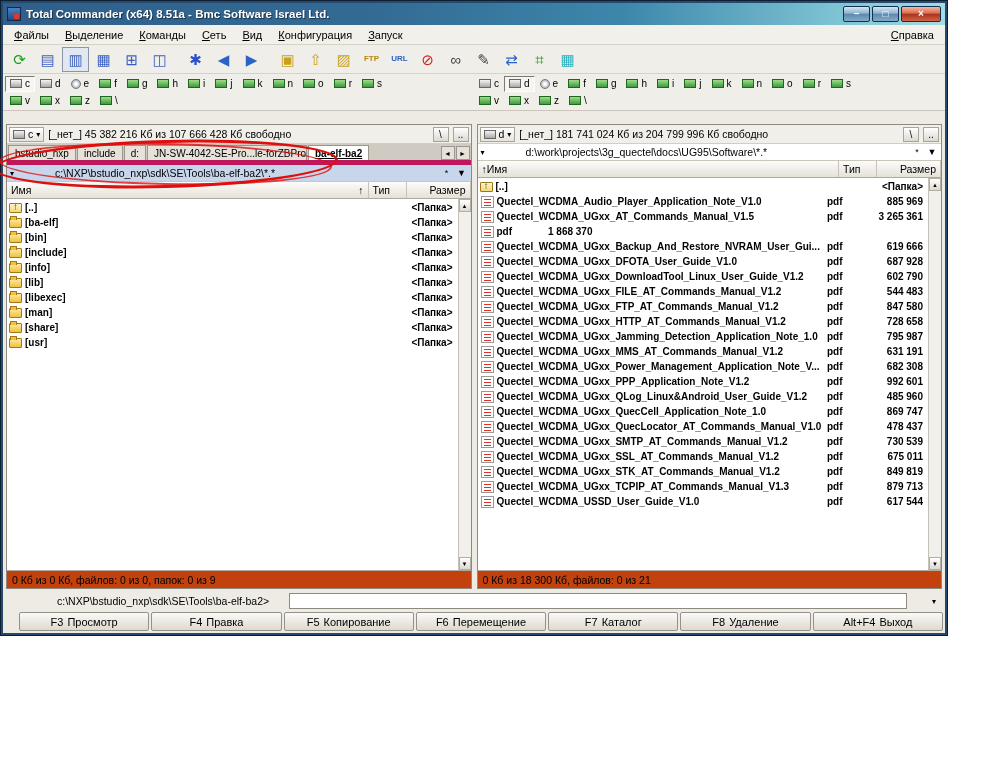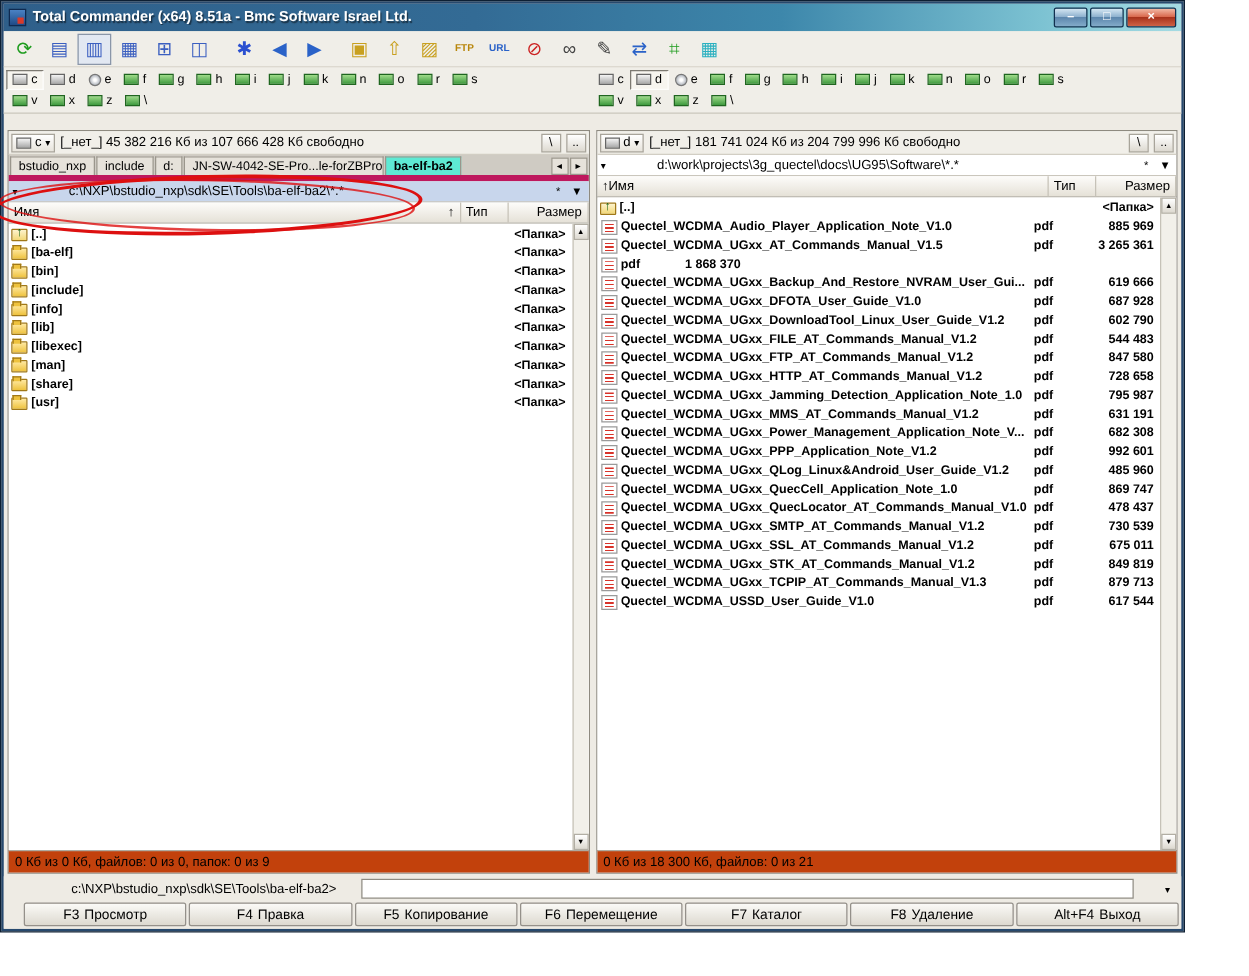--- a/index.html
+++ b/index.html
@@ -1,18 +1,18 @@
 <!DOCTYPE html>
 <html><head>
 <meta charset="utf-8">
 <style>
   * { margin:0; padding:0; box-sizing:border-box; }
   html,body { width:999px; height:781px; background:#ffffff; overflow:hidden;
               font-family:"Liberation Sans", sans-serif; font-size:11px; color:#000; }
-  .window { position:absolute; left:1px; top:1px; width:946px; height:744px;
+  .window { position:absolute; left:1px; top:1px; width:946px; height:634px;
             background:#eeebe4; border:2px solid #27496e; outline:1px solid #0d1f33;
             display:flex; flex-direction:column; }
 
   
   .titlebar { height:22px; flex:0 0 22px; display:flex; align-items:center; gap:5px; padding:0 4px;
               background:linear-gradient(90deg,#2f5f8a 0%,#336b95 40%,#3d87ab 66%,#7cc2d2 88%,#a5dbe3 100%); }
   .app-icon { width:14px; height:14px; border:1px solid #0f2a50; position:relative;
               background:linear-gradient(#4a82c4,#1f4a86); }
   .app-icon::after { content:""; position:absolute; right:1px; bottom:1px; width:5px; height:5px; background:#d93a2a; }
   .title-text { flex:1; color:#fff; font-weight:bold; font-size:11.5px; white-space:nowrap; overflow:hidden;
@@ -61,21 +61,21 @@
                  border:1px solid #a8a49a; background:linear-gradient(#fff,#e8e4dc); }
   .combo-arrow { font-size:8px; }
   .pinfo-text { flex:1; white-space:nowrap; overflow:hidden; }
   .pinfo-btn { min-width:16px; height:15px; padding:0 2px; border:1px solid #a8a49a; text-align:center;
                line-height:13px; background:linear-gradient(#fff,#ddd9d0); font-size:10px; }
 
   .tabrow { flex:0 0 17px; display:flex; align-items:flex-end; background:#cfcbc3; border-bottom:5px solid #be185d; padding:1px 1px 0 1px; }
   .tab { max-width:160px; height:15px; padding:1px 6px; margin-right:1px; font-size:10px;
          background:#e6e2da; border:1px solid #9a968c; border-bottom:none;
          white-space:nowrap; overflow:hidden; display:flex; align-items:center; }
-  .tab.active { background:#5eead4; font-weight:bold; }
+  .tab.active { background:#ffffff; font-weight:bold;text-decoration:underline; }
   .tab-arrows { margin-left:auto; display:flex; gap:1px; }
   .tab-arrow { width:14px; height:14px; font-size:7px; display:flex; align-items:center; justify-content:center;
                border:1px solid #9a968c; background:#e6e2da; }
 
   .pathrow { flex:0 0 17px; display:flex; align-items:center; gap:3px; padding:0 3px; background:#fff;
              border-bottom:1px solid #cac6bc; font-size:10.5px; }
   .pathrow.active { background:#c8d6ec; }
   .path-arrow { font-size:8px; }
   .path-text { flex:1; white-space:nowrap; overflow:hidden;padding-left:38px; }
   .path-btn { min-width:12px; text-align:center; font-size:9px; }
@@ -135,20 +135,25 @@
   <div class="titlebar">
     <span class="app-icon"></span>
     <span class="title-text">Total Commander (x64) 8.51a - Bmc Software Israel Ltd.</span>
     <span class="win-btns">
       <span class="win-btn">–</span>
       <span class="win-btn">□</span>
       <span class="win-btn close">×</span>
     </span>
   </div>
 
+  <div class="menubar">
+    <span id="menu-items"><span class="menu-item">Файлы</span><span class="menu-item">Выделение</span><span class="menu-item">Команды</span><span class="menu-item">Сеть</span><span class="menu-item">Вид</span><span class="menu-item">Конфигурация</span><span class="menu-item">Запуск</span></span>
+    <span class="menu-spacer"></span>
+    <span class="menu-item">Справка</span>
+  </div>
 
   <div class="toolbar" id="toolbar">
       <button class="tb-btn">
         <span class="tb-glyph" style="color: rgb(30, 156, 30);">⟳</span>
       </button>
       <button class="tb-btn">
         <span class="tb-glyph" style="color: rgb(59, 95, 192);">▤</span>
       </button>
       <button class="tb-btn pressed">
         <span class="tb-glyph" style="color: rgb(59, 95, 192);">▥</span>

